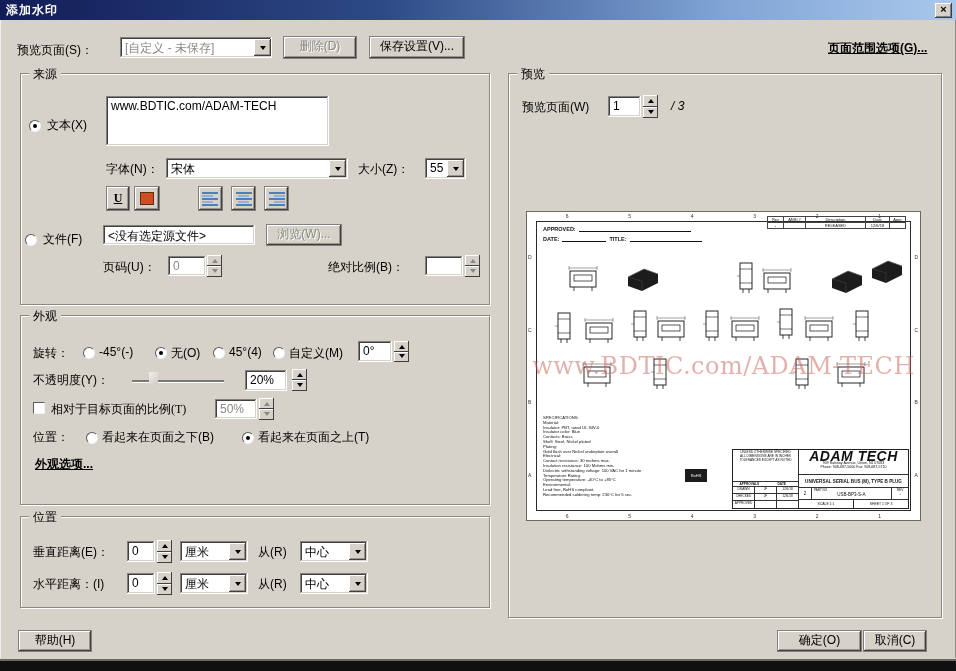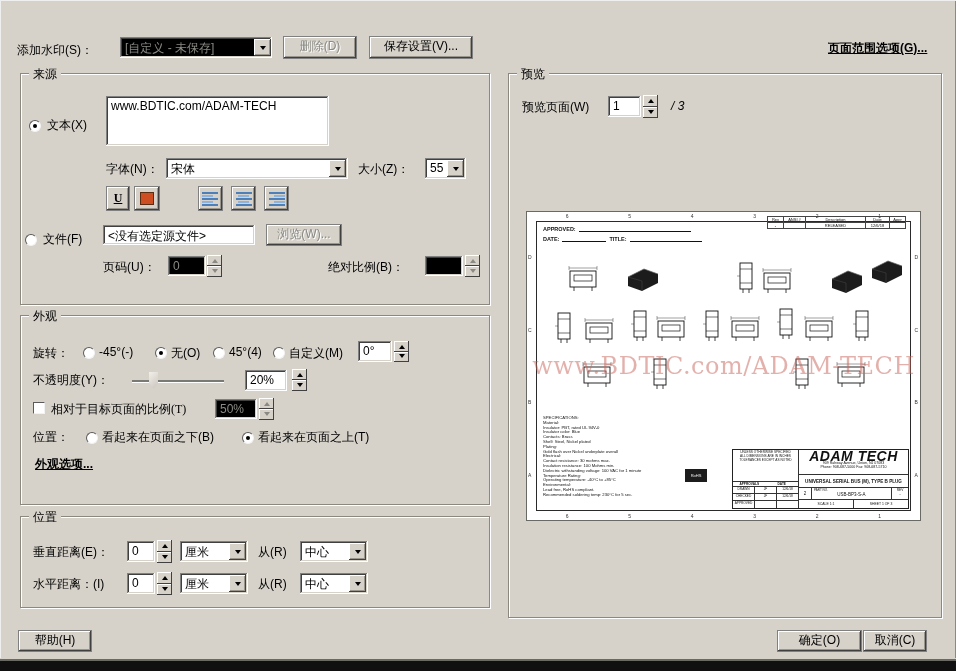--- a/index.html
+++ b/index.html
@@ -19,21 +19,21 @@
                font-size:11px; font-weight:bold; line-height:13px; text-align:center; cursor:default; }
 
   
   .btn { position:absolute; background:#d6d2ca; border:1px solid #808080;
          box-shadow: inset -1px -1px 0 #404040, inset 1px 1px 0 #fff, inset -2px -2px 0 #9a968e;
          text-align:center; line-height:19px; font-size:12px; }
   .btn.disabled { color:#8a8a84; text-shadow:1px 1px 0 #fff; }
   .sunken { position:absolute; background:#fff;
             box-shadow: inset -1px -1px 0 #fff, inset 1px 1px 0 #808080, inset -2px -2px 0 #d6d2ca, inset 2px 2px 0 #404040;
             padding:3px 4px 0 5px; overflow:hidden; white-space:nowrap; }
-  .sunken.dis { background:#000000; color:#8a8a84; }
+  .sunken.dis { background:#ffffff; color:#8a8a84; }
   .arrowbtn { position:absolute; width:17px; background:#d6d2ca;
               box-shadow: inset -1px -1px 0 #404040, inset 1px 1px 0 #fff, inset -2px -2px 0 #9a968e;
               display:flex; align-items:center; justify-content:center; }
   .arrowbtn::after { content:""; border:3px solid transparent; border-top:4px solid #000; margin-top:4px; }
   .spin { position:absolute; width:15px; display:flex; flex-direction:column; }
   .spin i { flex:1; background:#d6d2ca; display:flex; align-items:center; justify-content:center;
             box-shadow: inset -1px -1px 0 #404040, inset 1px 1px 0 #fff; }
   .spin i.up::after { content:""; border:3px solid transparent; border-bottom:4px solid #000; margin-bottom:2px;}
   .spin i.dn::after { content:""; border:3px solid transparent; border-top:4px solid #000; margin-top:2px;}
   .spin.dis i.up::after { border-bottom-color:#8a8a84; }
@@ -114,26 +114,30 @@
   .sheetrow span:last-child { border-right:0; }
 
   .bottom-strip { position:absolute; left:0; bottom:0; width:956px; height:13px;
                   background:linear-gradient(#d6d2ca 0 1px,#6a6a64 1px 3px,#101010 3px 100%); }
 </style>
 </head>
 <body>
 
 <div class="dialog">
 
-
-  <span class="lbl" style="left:17px;top:42px;">添加水印(S)：</span>
+  <div class="titlebar">
+    <span class="t">添加水印</span>
+    <div class="close-btn">×</div>
+  </div>
+
+  <span class="lbl" style="left:17px;top:42px;">预览页面(S)：</span>
   <div class="sunken dis" style="left:120px;top:37px;width:152px;height:21px;">[自定义 - 未保存]</div>
   <div class="arrowbtn" style="left:254px;top:39px;height:17px;"></div>
   <div class="btn disabled" style="left:283px;top:36px;width:74px;height:23px;">删除(D)</div>
-  <div class="btn" style="left:369px;top:36px;width:104px;height:23px;">保存设置(V)...</div>
+  <div class="btn" style="left:369px;top:36px;width:96px;height:23px;">保存设置(V)...</div>
   <span class="link" style="left:828px;top:40px;">页面范围选项(G)...</span>
 
   <div class="group" style="left:20px;top:73px;width:470px;height:232px;">
     <span class="legend">来源</span>
 
     <span class="radio on" style="left:8px;top:46px;"></span>
     <span class="lbl" style="left:26px;top:43px;">文本(X)</span>
     <textarea class="sunken" style="left: 85px; top: 22px; width: 223px; height: 50px; resize: none; font: 12px &quot;Liberation Sans&quot;, sans-serif; border: 0px;" spellcheck="false">www.BDTIC.com/ADAM-TECH</textarea>
 
     <span class="lbl" style="left:85px;top:87px;">字体(N)：</span>

